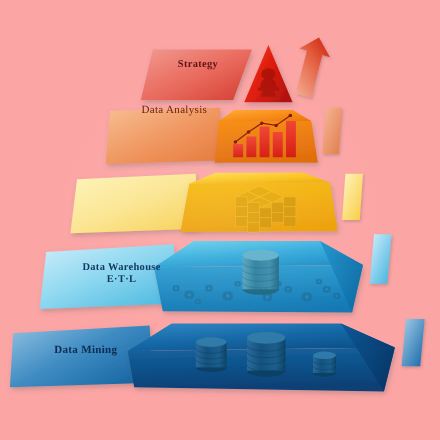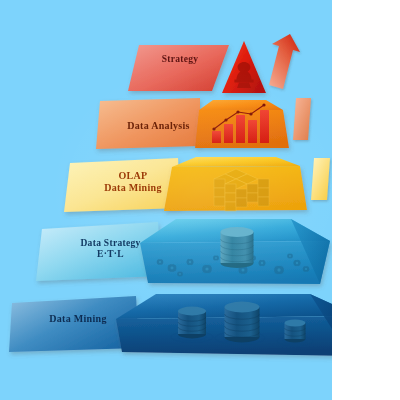--- a/index.html
+++ b/index.html
@@ -2,23 +2,23 @@
 <html><head>
 <meta charset="utf-8">
 <style>
   html, body {
     margin: 0;
     padding: 0;
     background: #ffffff;
   }
   #stage {
     position: relative;
-    width: 332px;
+    width: 400px;
     height: 400px;
-    background: #7dd3fc;
+    background: #fca5a5;
     overflow: hidden;
     font-family: "Liberation Serif", serif;
   }
   #pyramid-svg {
     position: absolute;
     left: 0;
     top: 0;
     width: 400px;
     height: 400px;
   }
@@ -29,22 +29,22 @@
     pointer-events: none;
     white-space: pre-line;
     font-family: "Liberation Serif", serif;
   }
   #label-strategy {
     left: 140px; top: 54px; width: 80px;
     font-size: 9.5px; color: #5d1412; font-weight: 600;
     letter-spacing: .3px;
   }
   #label-data-analysis {
-    left: 106px; top: 120px; width: 105px;
-    font-size: 10px; color: #6b2208; font-weight: 700;
+    left: 106px; top: 95px; width: 105px;
+    font-size: 10px; color: #6b2208; font-weight: 400;
     letter-spacing: .3px;
   }
   #label-olap {
     left: 78px; top: 170px; width: 110px;
     font-size: 10px; color: #9c3b08; font-weight: 600;
     letter-spacing: .3px;
   }
   #label-dw {
     left: 48px; top: 238px; width: 125px;
     font-size: 9.5px; color: #123a63; font-weight: 600;
@@ -391,21 +391,19 @@
       </g>
     </g>
 
     <ellipse cx="200" cy="190" rx="150" ry="130" fill="url(#gGlow)" opacity="0.18" pointer-events="none"></ellipse>
   </svg>
 
   <div class="layer-label" id="label-strategy">Strategy</div>
 
   <div class="layer-label" id="label-data-analysis">Data Analysis</div>
 
-  <div class="layer-label" id="label-olap">OLAP
-Data Mining</div>
-
-  <div class="layer-label" id="label-dw">Data Strategy
+
+  <div class="layer-label" id="label-dw">Data Warehouse
 E·T·L</div>
 
   <div class="layer-label" id="label-ds">Data Mining</div>
 
 </div>
 
 </body></html>

